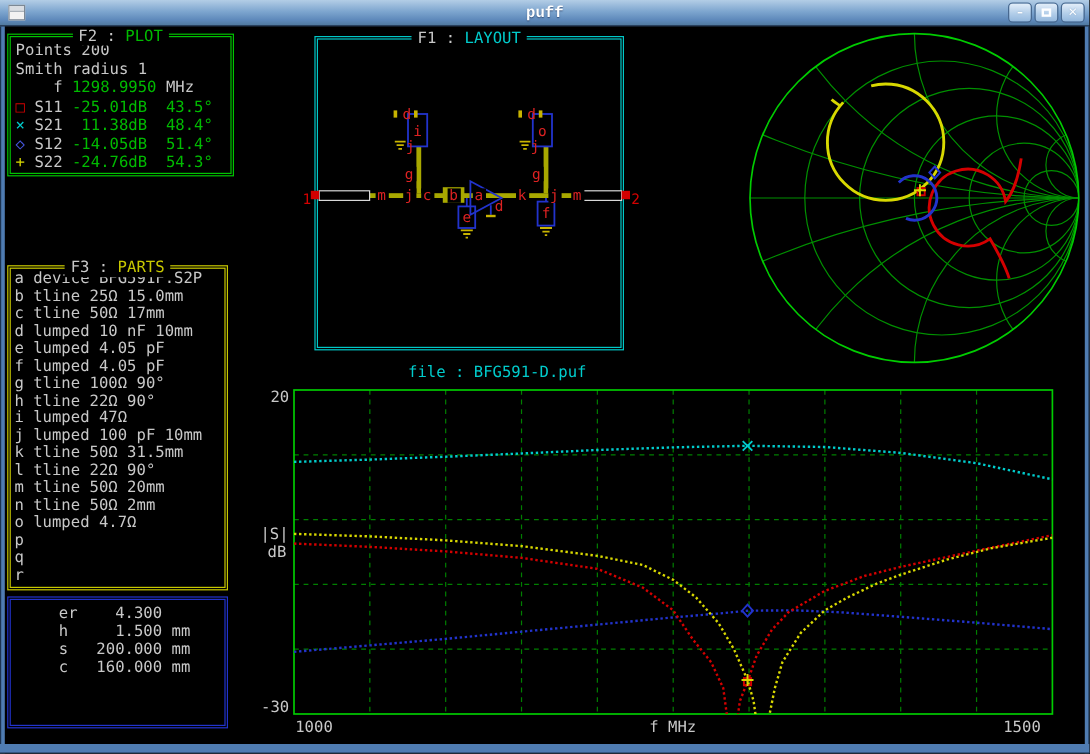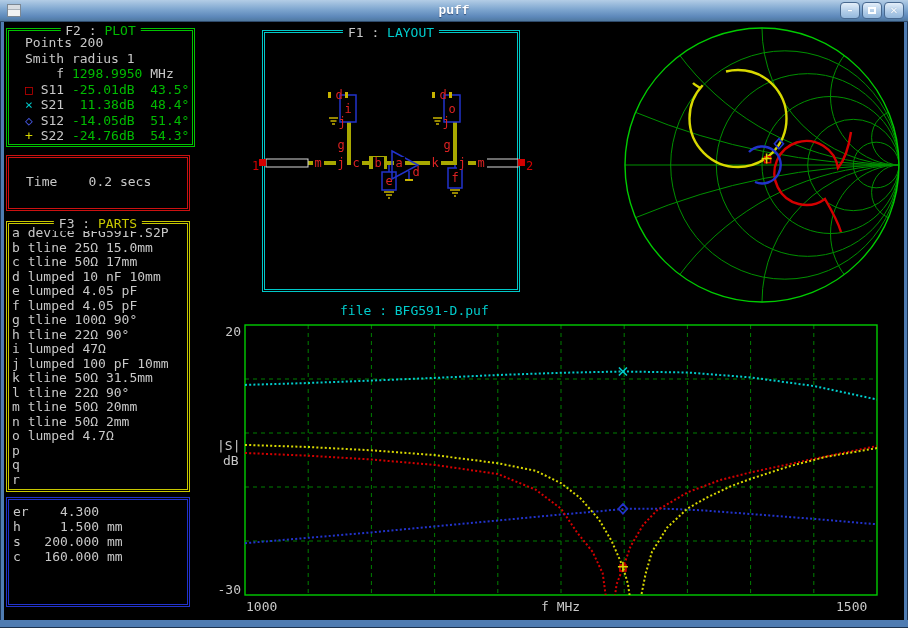--- a/index.html
+++ b/index.html
@@ -64,34 +64,31 @@
           <span class="maxbox"></span>
         </div>
       <div class="tb-btn">
           <span>✕</span>
         </div>
     </div>
   </div>
 
   <div class="panel b-green" style="left:6px;top:28px;width:189px;height:119px;">
     <div class="panel-title"><span class="t-white">F2 : </span><span class="t-green">PLOT</span></div>
-    <div style="padding-top:4px;margin-left:12px;" id="plot-info-body">
+    <div style="padding-top:4px;" id="plot-info-body">
         <div class="row t-white">Points 200</div>
         <div class="row t-white">Smith radius 1</div>
         <div class="row"><span class="t-white">    f </span><span class="t-green">1298.9950</span><span class="t-white"> MHz</span></div>
         <div class="row"><span style="color:#d40000">□</span><span class="t-white"> S11 </span><span class="t-green">-25.01dB  43.5°</span></div>
         <div class="row"><span style="color:#00cccc">×</span><span class="t-white"> S21 </span><span class="t-green"> 11.38dB  48.4°</span></div>
         <div class="row"><span style="color:#4455dd">◇</span><span class="t-white"> S12 </span><span class="t-green">-14.05dB  51.4°</span></div>
         <div class="row"><span style="color:#d8d800">+</span><span class="t-white"> S22 </span><span class="t-green">-24.76dB  54.3°</span></div>
       </div>
   </div>
 
-  <div class="panel b-red" style="left:6px;top:155px;width:184px;height:56px;">
-    <div class="time-text t-white">Time    0.2 secs</div>
-  </div>
 
   <div class="panel b-yellow" style="left:6px;top:221px;width:184px;height:271px;">
     <div class="panel-title"><span class="t-white">F3 : </span><span class="t-yellow">PARTS</span></div>
     <div style="padding-top:2px;" id="parts-body">
         <div class="parts-row t-white">a device BFG591F.S2P</div>
         <div class="parts-row t-white">b tline 25Ω 15.0mm</div>
         <div class="parts-row t-white">c tline 50Ω 17mm</div>
         <div class="parts-row t-white">d lumped 10 nF 10mm</div>
         <div class="parts-row t-white">e lumped 4.05 pF</div>
         <div class="parts-row t-white">f lumped 4.05 pF</div>
@@ -104,21 +101,21 @@
         <div class="parts-row t-white">m tline 50Ω 20mm</div>
         <div class="parts-row t-white">n tline 50Ω 2mm</div>
         <div class="parts-row t-white">o lumped 4.7Ω</div>
         <div class="parts-row t-white">p</div>
         <div class="parts-row t-white">q</div>
         <div class="parts-row t-white">r</div>
       </div>
   </div>
 
   <div class="panel b-blue" style="left:6px;top:497px;width:184px;height:110px;">
-    <div style="padding-top:4px;" id="board-body">
+    <div style="padding-top:4px;margin-left:36px;" id="board-body">
         <div class="board-row t-white">er    4.300</div>
         <div class="board-row t-white">h     1.500 mm</div>
         <div class="board-row t-white">s   200.000 mm</div>
         <div class="board-row t-white">c   160.000 mm</div>
       </div>
   </div>
 
   <div class="panel b-cyan" style="left:262px;top:30px;width:258px;height:262px;">
     <div class="panel-title"><span class="t-white">F1 : </span><span class="t-cyan">LAYOUT</span></div>
     <svg width="252" height="256" viewBox="0 0 252 256" style="overflow:visible;position:absolute;left:0;top:0;" font-family="DejaVu Sans Mono, monospace" font-size="12">

